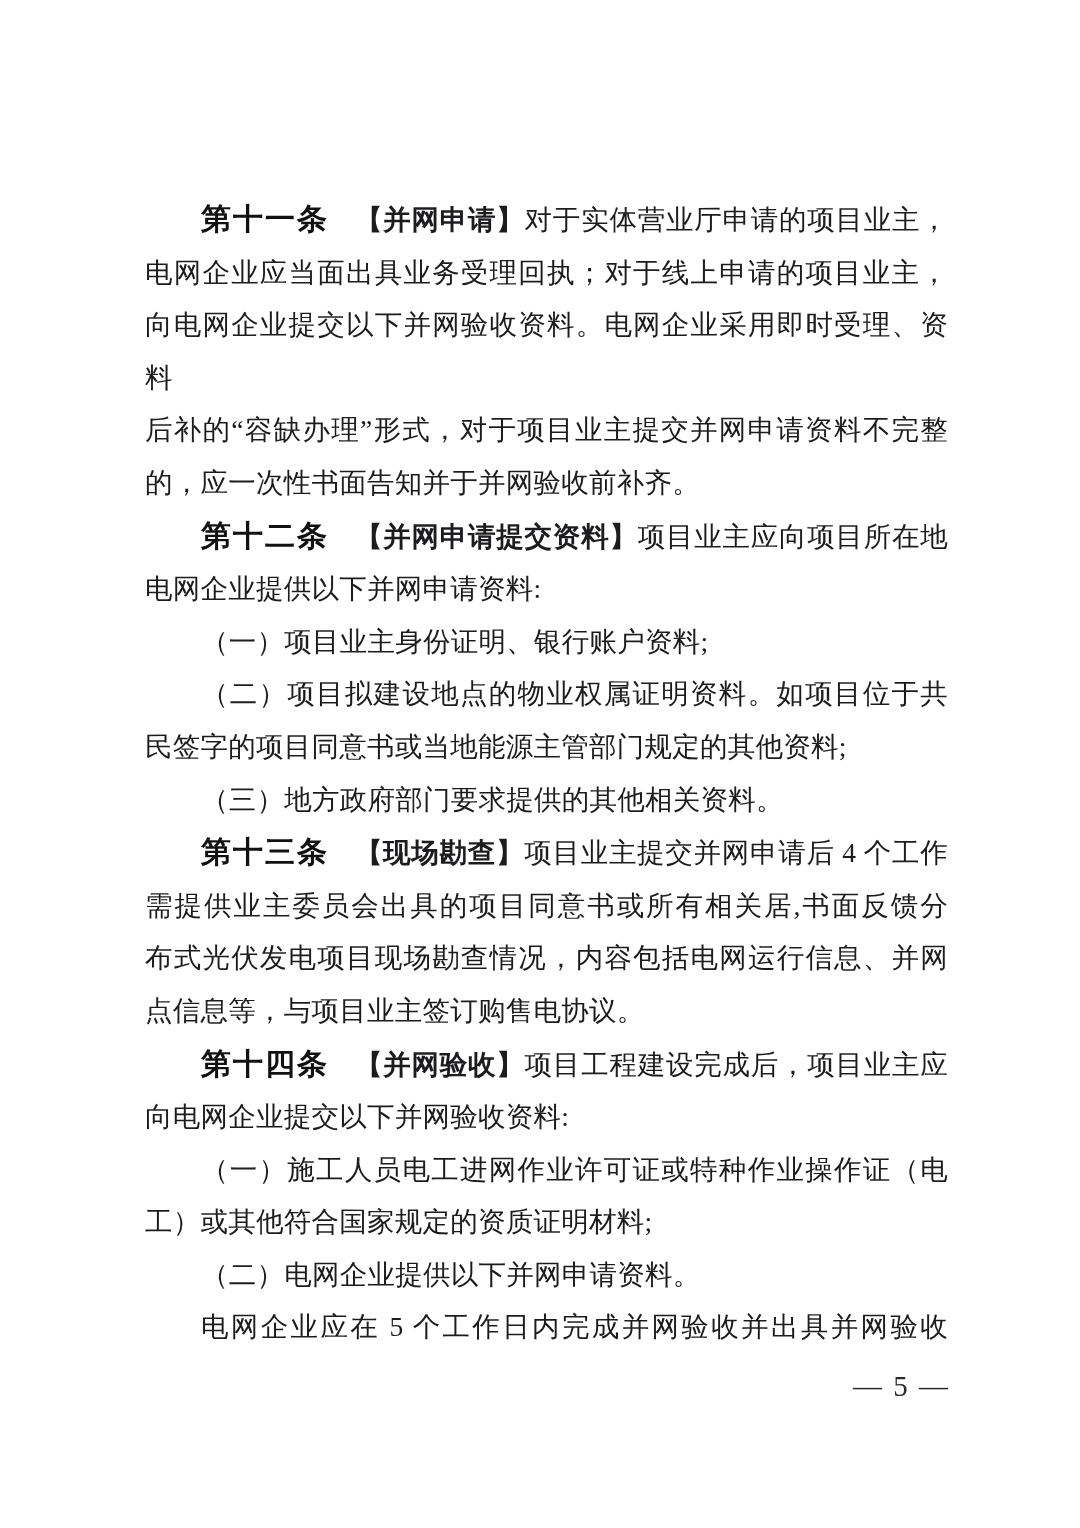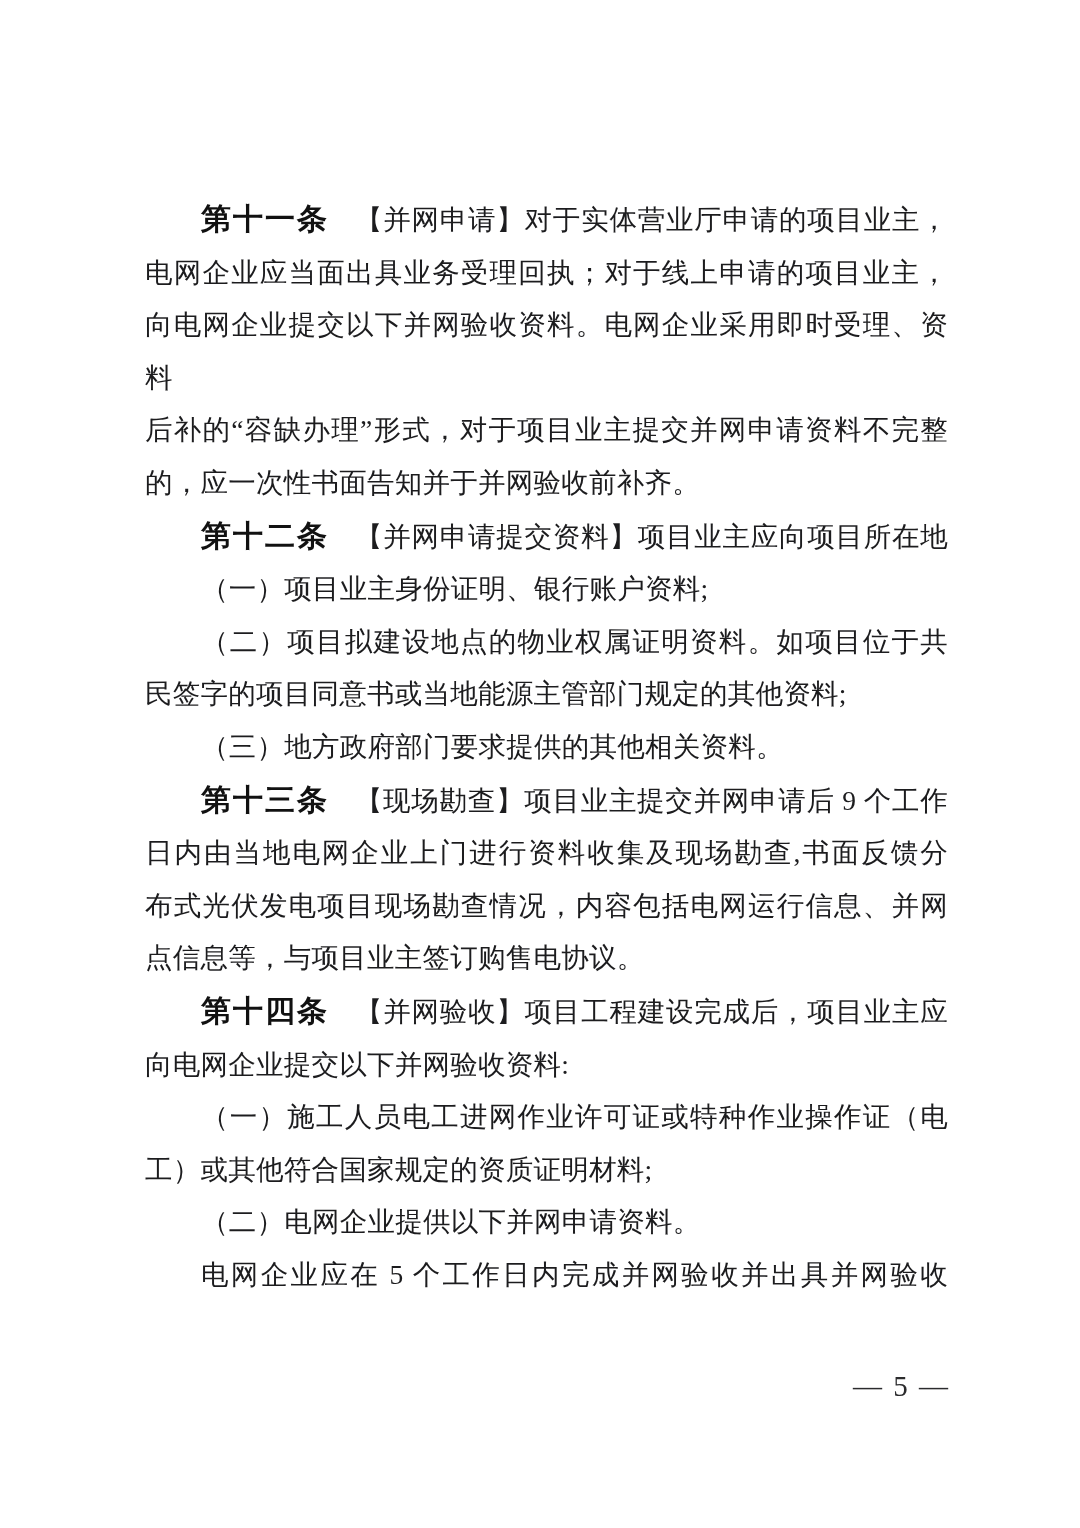--- a/index.html
+++ b/index.html
@@ -40,21 +40,21 @@
     text-indent: 56px;
   }
   .art-no {
     font-weight: 700;
     font-size: 30px;
     letter-spacing: 1.5px;
     margin-right: 26px;
     color: #111111;
   }
   .art-title {
-    font-weight: 400;
+    font-weight: 700;
   }
   .page-number {
     position: absolute;
     top: 1370px;
     right: 130px;
     font-size: 29px;
     letter-spacing: 2px;
     color: #2b2b2d;
     text-align: right;
   }
@@ -67,38 +67,39 @@
   <div class="para">
         <div class="line full first"><span class="art-no">第十一条</span><span class="art-title">【并网申请】</span><span>对于实体营业厅申请的项目业主，</span></div>
         <div class="line full">电网企业应当面出具业务受理回执；对于线上申请的项目业主，</div>
         <div class="line full">向电网企业提交以下并网验收资料。电网企业采用即时受理、资料</div>
         <div class="line full">后补的“容缺办理”形式，对于项目业主提交并网申请资料不完整</div>
         <div class="line">的，应一次性书面告知并于并网验收前补齐。</div>
       </div>
 
   <div class="para">
         <div class="line full first"><span class="art-no">第十二条</span><span class="art-title">【并网申请提交资料】</span><span>项目业主应向项目所在地</span></div>
+        <div class="line">电网企业提供以下并网申请资料:</div>
       </div>
 
   <div class="para">
         <div class="line first"><span>（一）项目业主身份证明、银行账户资料;</span></div>
       </div>
 
   <div class="para">
         <div class="line full first"><span>（二）项目拟建设地点的物业权属证明资料。如项目位于共</span></div>
         <div class="line">民签字的项目同意书或当地能源主管部门规定的其他资料;</div>
       </div>
 
   <div class="para">
         <div class="line first"><span>（三）地方政府部门要求提供的其他相关资料。</span></div>
       </div>
 
   <div class="para">
-        <div class="line full first"><span class="art-no">第十三条</span><span class="art-title">【现场勘查】</span><span>项目业主提交并网申请后 9 个工作</span></div>
-        <div class="line full">日内由当地电网企业上门进行资料收集及现场勘查,书面反馈分</div>
+        <div class="line full first"><span class="art-no">第十三条</span><span class="art-title">【现场勘查】</span><span>项目业主提交并网申请后 4 个工作</span></div>
+        <div class="line full">需提供业主委员会出具的项目同意书或所有相关居,书面反馈分</div>
         <div class="line full">布式光伏发电项目现场勘查情况，内容包括电网运行信息、并网</div>
         <div class="line">点信息等，与项目业主签订购售电协议。</div>
       </div>
 
   <div class="para">
         <div class="line full first"><span class="art-no">第十四条</span><span class="art-title">【并网验收】</span><span>项目工程建设完成后，项目业主应</span></div>
         <div class="line">向电网企业提交以下并网验收资料:</div>
       </div>
 
   <div class="para">

